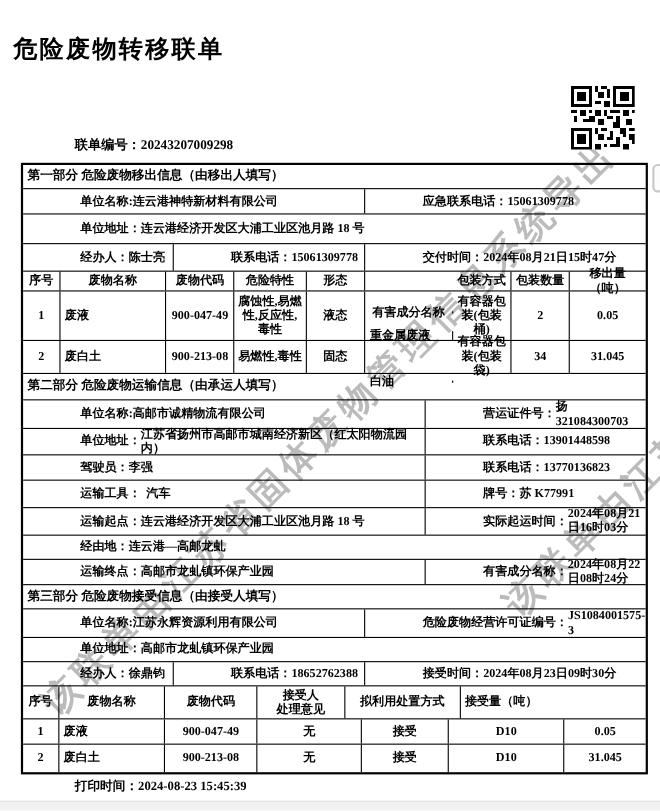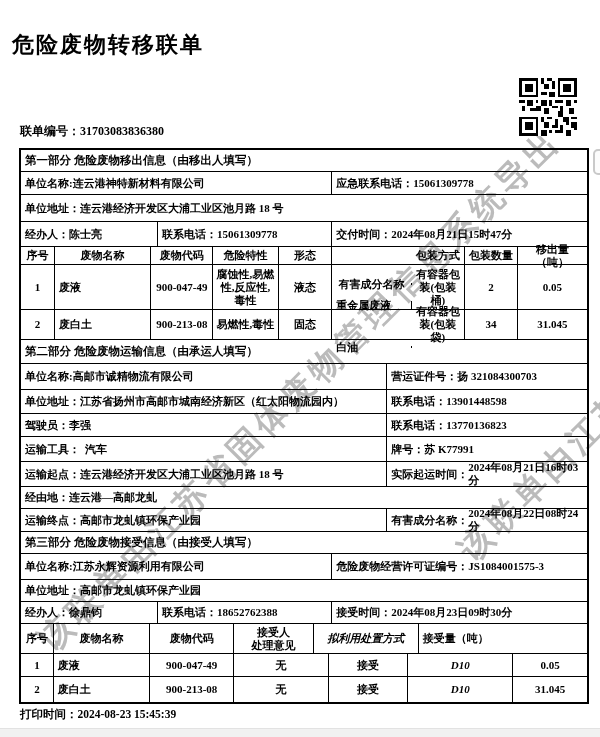--- a/index.html
+++ b/index.html
@@ -35,28 +35,28 @@
   .t-row { display:flex; border-bottom:1px solid #000; }
   .t-row:last-child { border-bottom:none; }
   .cell {
     border-right:1px solid #000; display:flex; align-items:center;
     padding:1px 4px; font-size:11px; line-height:13px; min-width:0;
   }
   .cell:last-child { border-right:none; }
   .center { justify-content:center; text-align:center; padding:1px 2px; }
   .sec { font-size:11.5px; }
   .pre { white-space:pre-line; }
-  .lbl { white-space:nowrap; }
+  .lbl { white-space:nowrap;margin-left:48px; }
 
   
   .c1{width:6%;} .c2{width:17%;} .c3{width:11%;} .c4{width:11.5%;} .c5{width:9.5%;}
   .c6{width:14%;margin-top:36px;} .c7{width:9.5%;} .c8{width:9.3%;} .c9{width:12.2%;}
   
   .d1{width:5.8%;} .d2{width:17%;} .d3{width:14.9%;} .d4{width:16.7%;}
-  .d5{width:14%;} .d6{width:18.6%;font-style:italic;} .d7{width:13%;}
+  .d5{width:14%;} .d6{width:18.6%;} .d7{width:13%;}
   
   .w55{width:55%;} .w45{width:45%;}
   .w65{width:64.7%;} .w35{width:35.3%;}
   .w24{width:24.2%;} .w31{width:30.8%;}
   .full{width:100%;}
 
   .print-time { position:absolute; left:20px; top:707px; font-size:11.5px; z-index:1; }
   .bottom-strip {
     position:absolute; left:0; top:728px; width:600px; height:9px;
     background:#f1f1f1; border-top:1px solid #e2e2e2; z-index:2;
@@ -120,21 +120,21 @@
     <rect x="17" y="16" width="1" height="1" fill="#000"></rect>
       <rect x="19" y="16" width="2" height="2" fill="#000"></rect>
     <rect x="8" y="19" width="2" height="2" fill="#000"></rect>
       <rect x="11" y="19" width="1" height="1" fill="#000"></rect>
       <rect x="13" y="19" width="3" height="1" fill="#000"></rect>
     <rect x="17" y="19" width="2" height="2" fill="#000"></rect>
       <rect x="20" y="18" width="1" height="1" fill="#000"></rect>
   </svg>
 
   <div class="manifest-no">
-    <span class="lbl">联单编号：</span><span>31703083836380</span>
+    <span class="lbl">联单编号：</span><span>20243207009298</span>
   </div>
 
   <div class="doc-table">
 
     <div class="t-row" style="height:22px">
       <div class="cell sec full">第一部分 危险废物移出信息（由移出人填写）</div>
     </div>
     <div class="t-row" style="height:23px">
       <div class="cell w55">
         <span class="lbl">单位名称:</span>

